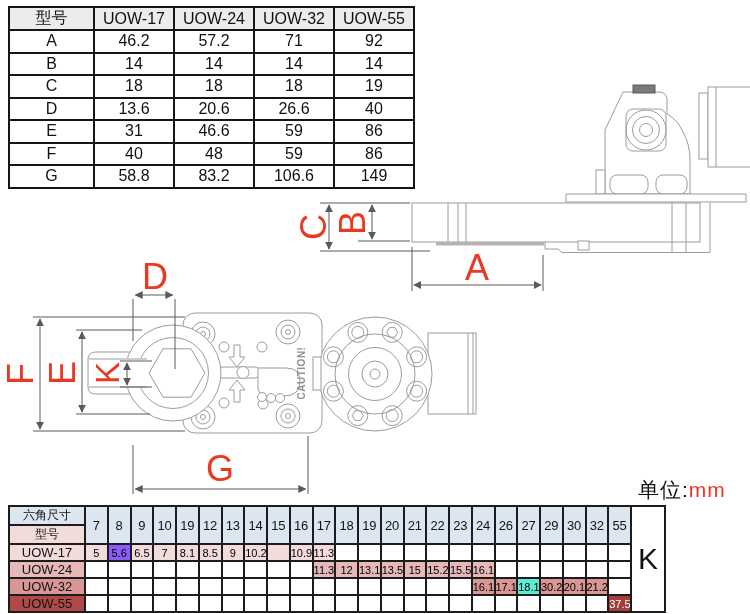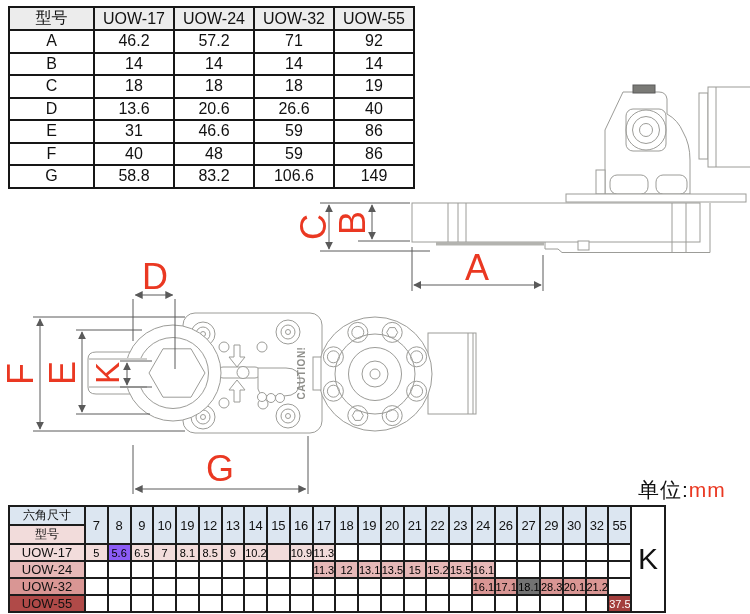--- a/index.html
+++ b/index.html
@@ -393,22 +393,22 @@
           <td></td>
           <td></td>
           <td></td>
           <td></td>
           <td></td>
           <td></td>
           <td></td>
           <td></td>
           <td style="background: rgb(217, 150, 148); color: rgb(0, 0, 0);">16.1</td>
           <td style="background: rgb(217, 150, 148); color: rgb(0, 0, 0);">17.1</td>
-          <td style="background: #737373; color: rgb(0, 0, 0);">18.1</td>
-          <td style="background: rgb(217, 150, 148); color: rgb(0, 0, 0);">28.3</td>
+          <td style="background: #5eead4; color: rgb(0, 0, 0);">18.1</td>
+          <td style="background: rgb(217, 150, 148); color: rgb(0, 0, 0);">30.2</td>
           <td style="background: rgb(217, 150, 148); color: rgb(0, 0, 0);">20.1</td>
           <td style="background: rgb(217, 150, 148); color: rgb(0, 0, 0);">21.2</td>
           <td></td>
         </tr>
         <tr>
           <th class="row-label" style="background: rgb(176, 74, 72);">UOW-55</th>
           <td></td>
           <td></td>
           <td></td>
           <td></td>

